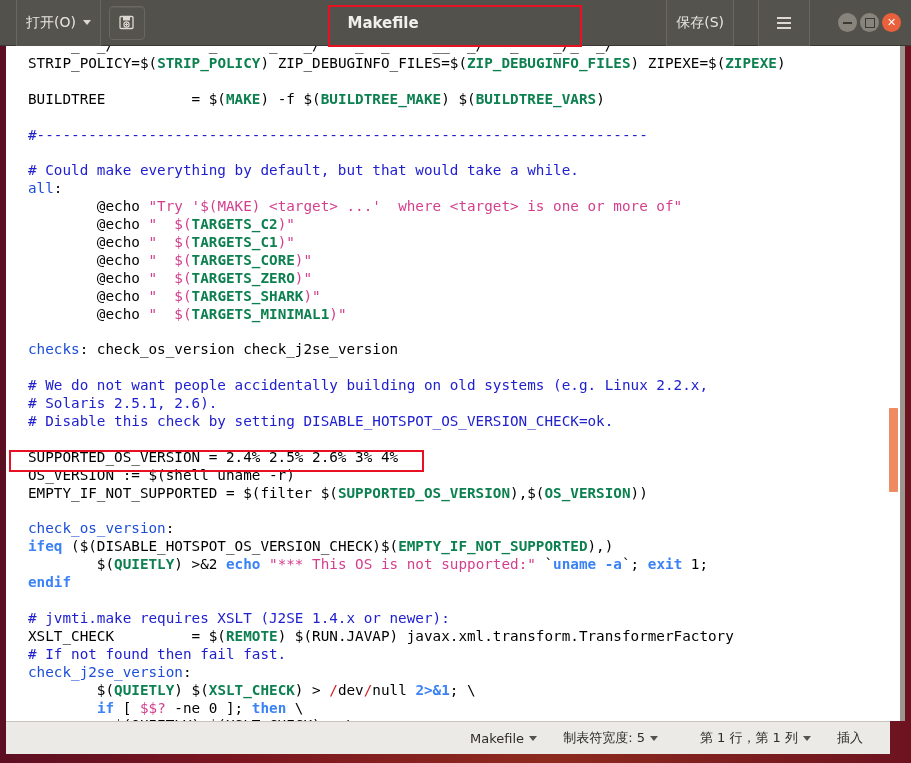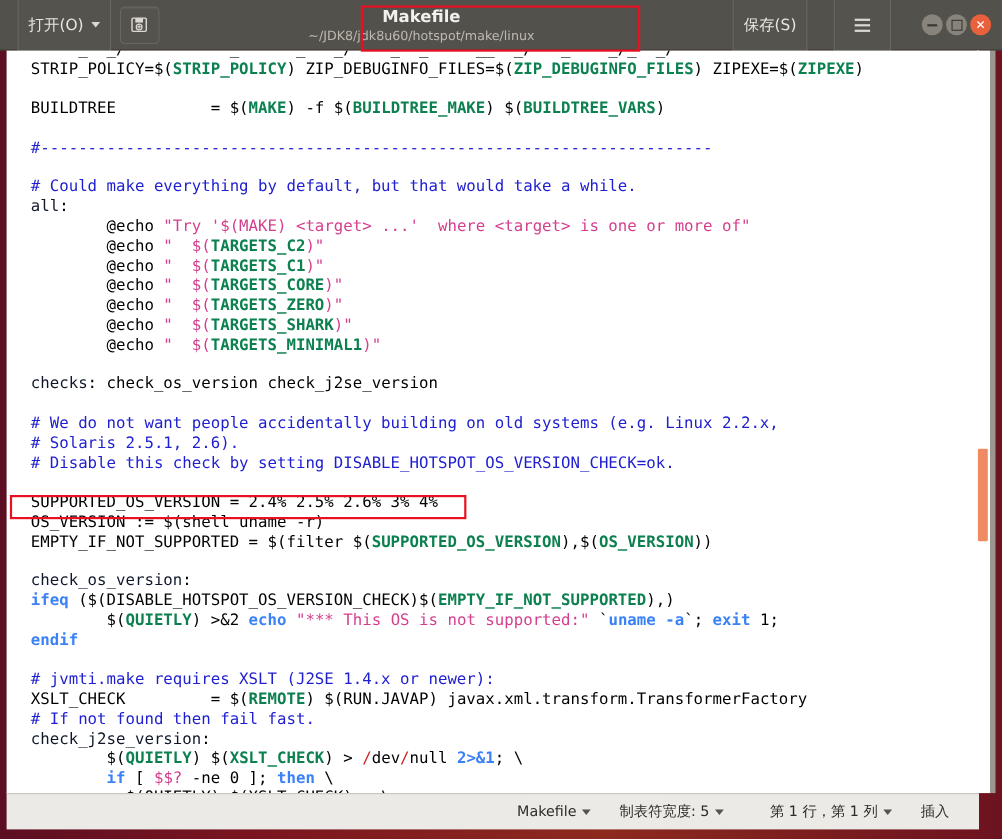--- a/index.html
+++ b/index.html
@@ -117,21 +117,21 @@
     line-height: 17.9px;
     color: #000000;
     white-space: pre;
     padding-left: 22px;
     box-sizing: border-box;
   }
   .code span { white-space: pre; }
   .c-var   { color: #0d8050; font-weight: bold; }   
   .c-plain { color: #000000; }
   .c-cmt   { color: #2020d0; }                       
-  .c-tgt   { color: #0f172a; }                       
+  .c-tgt   { color: #1d4ed8; }                       
   .c-str   { color: #d43f8d; }                       
   .c-kw    { color: #3b82f6; font-weight: bold; }
   .c-red   { color: #cc2222; }
 
   
   .code-highlight {
     position: absolute;
     left: 3px; top: 404px;
     width: 415px; height: 22px;
     border: 2px solid #e81123;
@@ -207,21 +207,20 @@
       <svg width="17" height="17" viewBox="0 0 17 17">
         <rect x="2" y="2.5" width="13" height="12" rx="1" fill="none" stroke="#ddd9d2" stroke-width="1.3"></rect>
         <rect x="5" y="2.5" width="7" height="4" fill="#ddd9d2"></rect>
         <circle cx="8.5" cy="10.5" r="2.6" fill="none" stroke="#ddd9d2" stroke-width="1.2"></circle>
         <path d="M8.5 9v3 M7 10.5h3" stroke="#ddd9d2" stroke-width="1.1"></path>
       </svg>
     </div>
 
     <div class="title-wrap">
       <div class="title-main">Makefile</div>
-      <div class="title-sub">~/JDK8/jdk8u60/hotspot/make/linux</div>
     </div>
 
     <div class="tb-right">
       <div class="tb-btn save-btn">
         <span>保存(S)</span>
       </div>
       <div class="tb-btn hamburger">
         <i></i>
         <i></i>
         <i></i>

